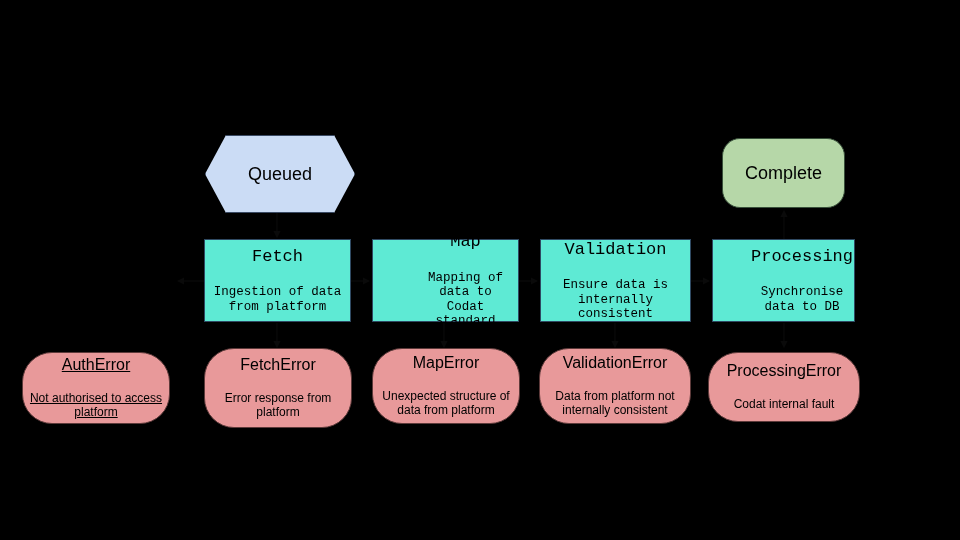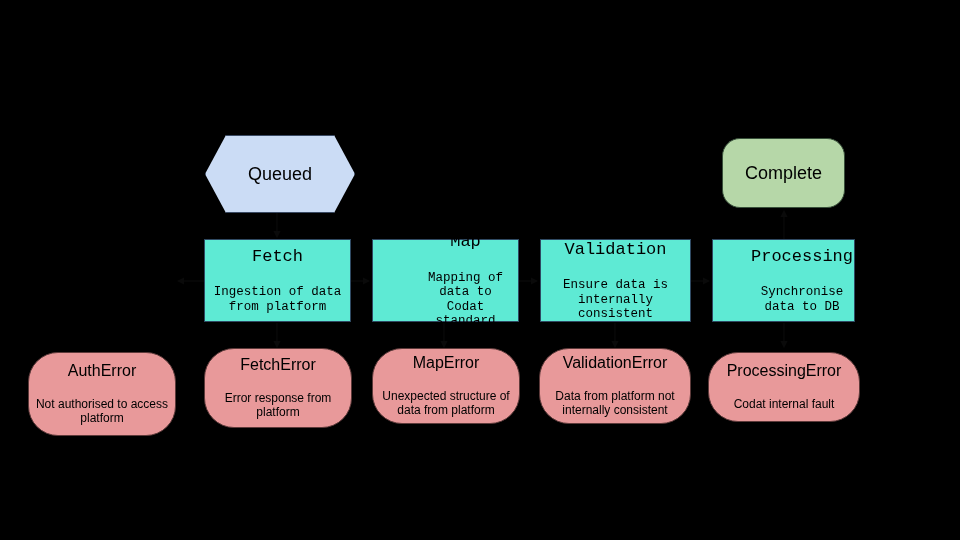--- a/index.html
+++ b/index.html
@@ -139,21 +139,21 @@
   <div class="node process" style="left:540px; top:239px; width:151px; height:83px;">
     <div class="title">Validation</div>
     <div class="subtitle">Ensure data is internally consistent</div>
   </div>
 
   <div class="node process" style="left:712px; top:239px; width:143px; height:83px;padding-left:37px;">
     <div class="title">Processing</div>
     <div class="subtitle">Synchronise data to DB</div>
   </div>
 
-  <div class="node errorbox" style="left:28px; top:352px; width:148px; height:84px;">
+  <div class="node errorbox" style="left:22px; top:352px; width:148px; height:72px;text-decoration:underline;">
     <div class="title">AuthError</div>
     <div class="subtitle">Not authorised to access platform</div>
   </div>
 
   <div class="node errorbox" style="left:204px; top:348px; width:148px; height:80px;">
     <div class="title">FetchError</div>
     <div class="subtitle">Error response from platform</div>
   </div>
 
   <div class="node errorbox" style="left:372px; top:348px; width:148px; height:76px;">

